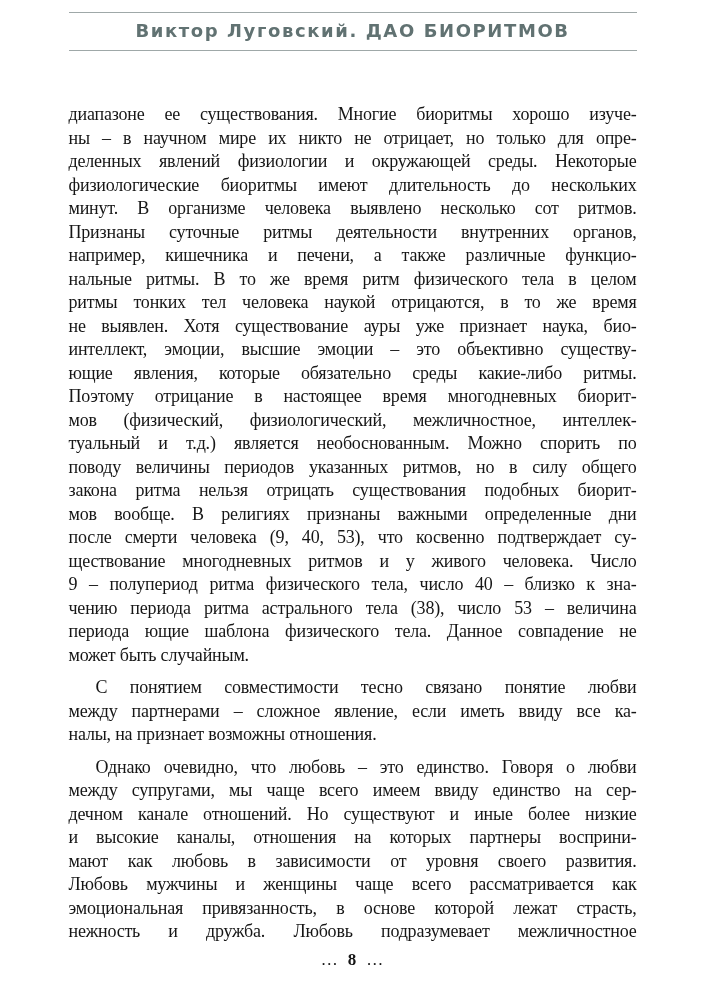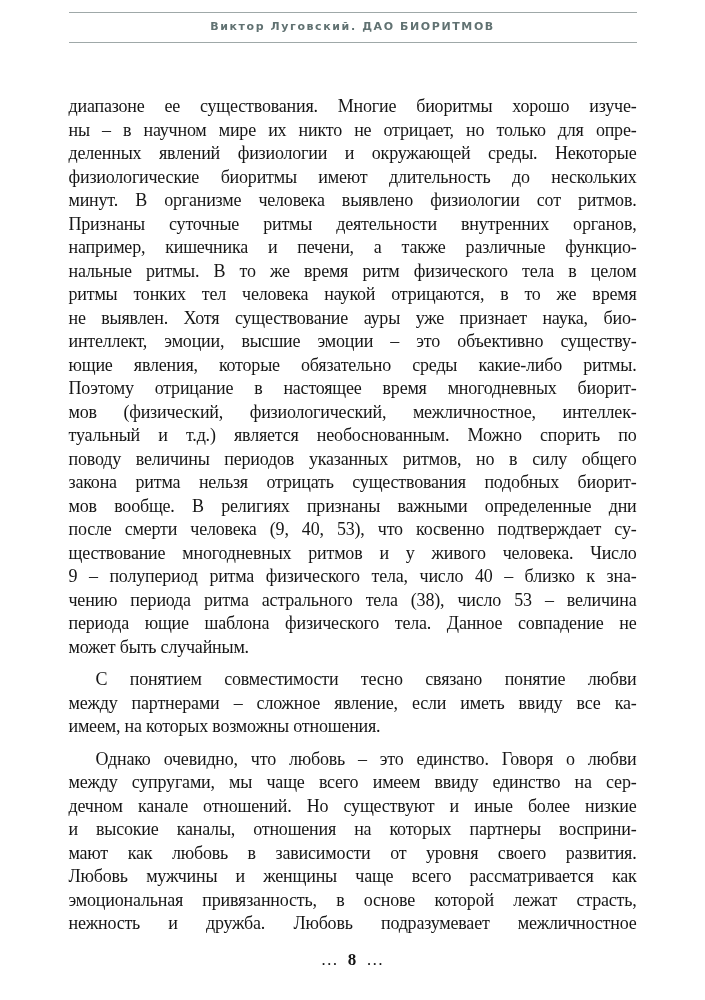--- a/index.html
+++ b/index.html
@@ -21,21 +21,21 @@
     padding-top: 12px;
   }
   .header-rule {
     height: 1px;
     background: var(--rule, #9fa8a8);
   }
   .header-title {
     text-align: center;
     font-family: "DejaVu Sans", "Liberation Sans", sans-serif;
     font-weight: 700;
-    font-size: 11px;
+    font-size: 18px;
     letter-spacing: 1.6px;
     color: var(--header-text, #617272);
     padding: 7px 0 9px 0;
     white-space: nowrap;
   }
   .body-text {
     margin-top: 52px;
     font-size: 18px;
     line-height: 23.5px;
     color: var(--body-text, #161616);
@@ -77,21 +77,21 @@
     <div class="header-title">Виктор Луговский. ДАО БИОРИТМОВ</div>
     <div class="header-rule"></div>
   </header>
 
   <main class="body-text content">
       <div class="paragraph">
         <div class="line">диапазоне ее существования. Многие биоритмы хорошо изуче-</div>
         <div class="line">ны – в научном мире их никто не отрицает, но только для опре-</div>
         <div class="line">деленных явлений физиологии и окружающей среды. Некоторые</div>
         <div class="line">физиологические биоритмы имеют длительность до нескольких</div>
-        <div class="line">минут. В организме человека выявлено физиологии сот ритмов.</div>
+        <div class="line">минут. В организме человека выявлено несколько сот ритмов.</div>
         <div class="line">Признаны суточные ритмы деятельности внутренних органов,</div>
         <div class="line">например, кишечника и печени, а также различные функцио-</div>
         <div class="line">нальные ритмы. В то же время ритм физического тела в целом</div>
         <div class="line">ритмы тонких тел человека наукой отрицаются, в то же время</div>
         <div class="line">не выявлен. Хотя существование ауры уже признает наука, био-</div>
         <div class="line">интеллект, эмоции, высшие эмоции – это объективно существу-</div>
         <div class="line">ющие явления, которые обязательно среды какие-либо ритмы.</div>
         <div class="line">Поэтому отрицание в настоящее время многодневных биорит-</div>
         <div class="line">мов (физический, физиологический, межличностное, интеллек-</div>
         <div class="line">туальный и т.д.) является необоснованным. Можно спорить по</div>
@@ -101,21 +101,21 @@
         <div class="line">после смерти человека (9, 40, 53), что косвенно подтверждает су-</div>
         <div class="line">ществование многодневных ритмов и у живого человека. Число</div>
         <div class="line">9 – полупериод ритма физического тела, число 40 – близко к зна-</div>
         <div class="line">чению периода ритма астрального тела (38), число 53 – величина</div>
         <div class="line">периода ющие шаблона физического тела. Данное совпадение не</div>
         <div class="line no-just">может быть случайным.</div>
       </div>
       <div class="paragraph">
         <div class="line indent">С понятием совместимости тесно связано понятие любви</div>
         <div class="line">между партнерами – сложное явление, если иметь ввиду все ка-</div>
-        <div class="line no-just">имеем, на которых возможны отношения.</div>
+        <div class="line no-just">налы, на признает возможны отношения.</div>
       </div>
       <div class="paragraph">
         <div class="line indent">Однако очевидно, что любовь – это единство. Говоря о любви</div>
         <div class="line">между супругами, мы чаще всего имеем ввиду единство на сер-</div>
         <div class="line">дечном канале отношений. Но существуют и иные более низкие</div>
         <div class="line">и высокие каналы, отношения на которых партнеры восприни-</div>
         <div class="line">мают как любовь в зависимости от уровня своего развития.</div>
         <div class="line">Любовь мужчины и женщины чаще всего рассматривается как</div>
         <div class="line">эмоциональная привязанность, в основе которой лежат страсть,</div>
         <div class="line">нежность и дружба. Любовь подразумевает межличностное</div>

